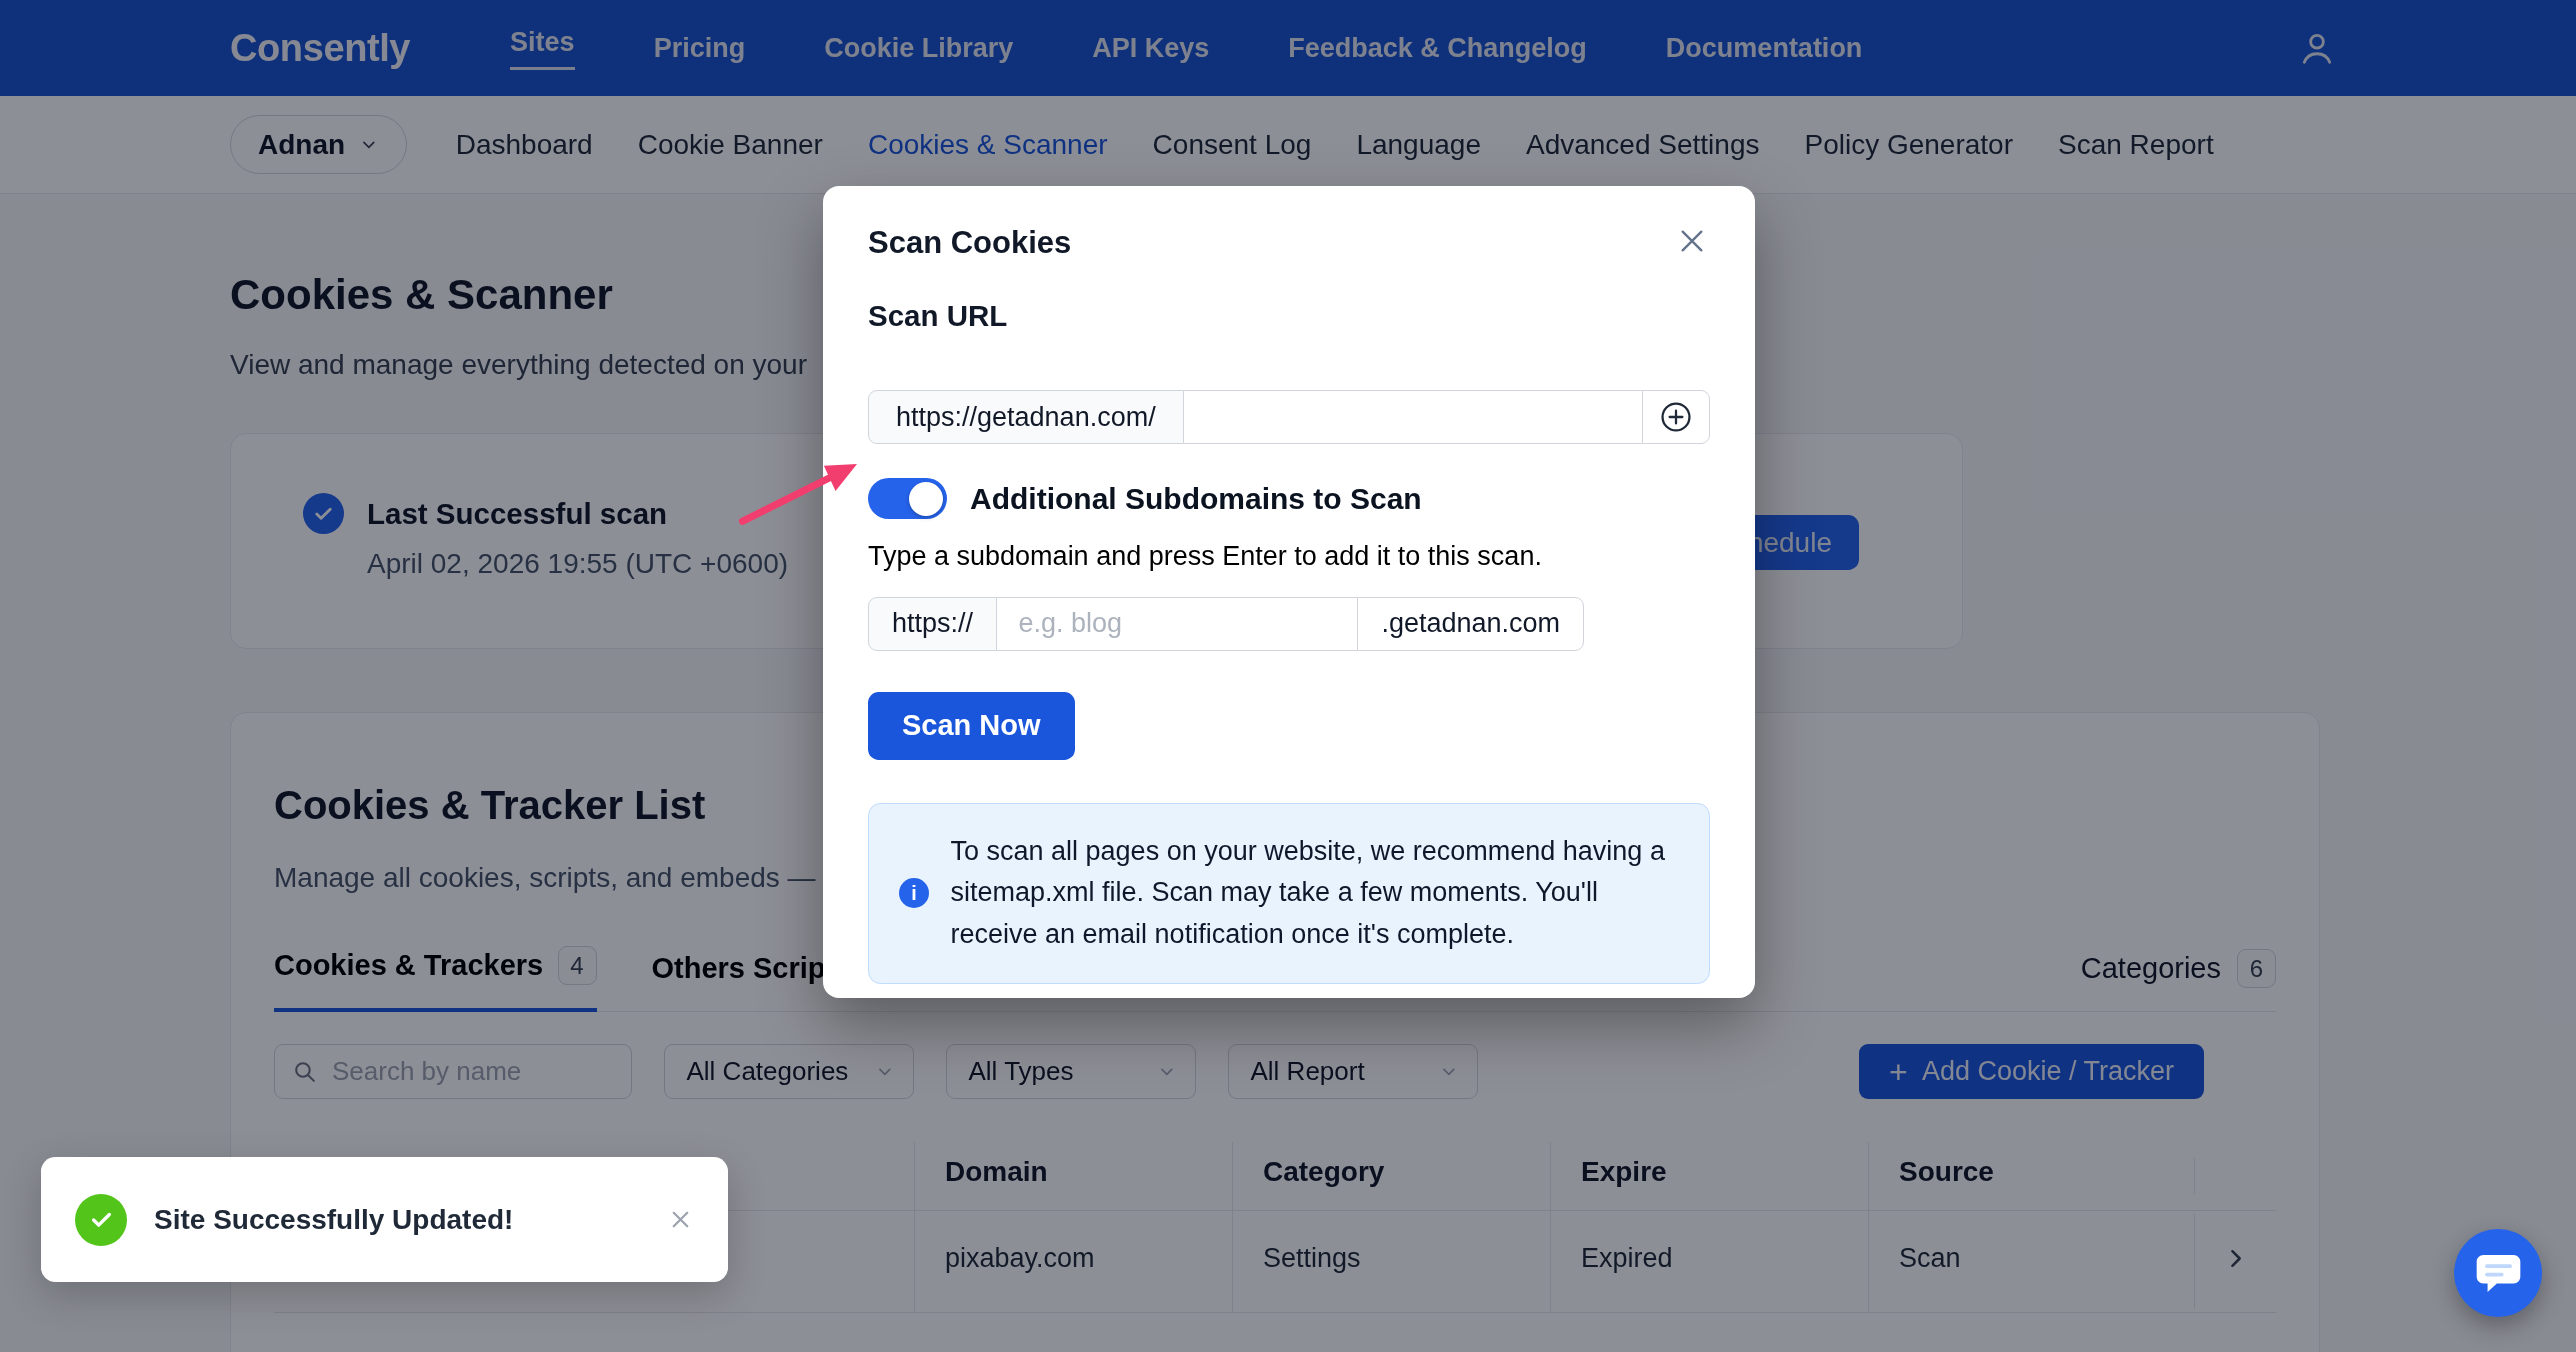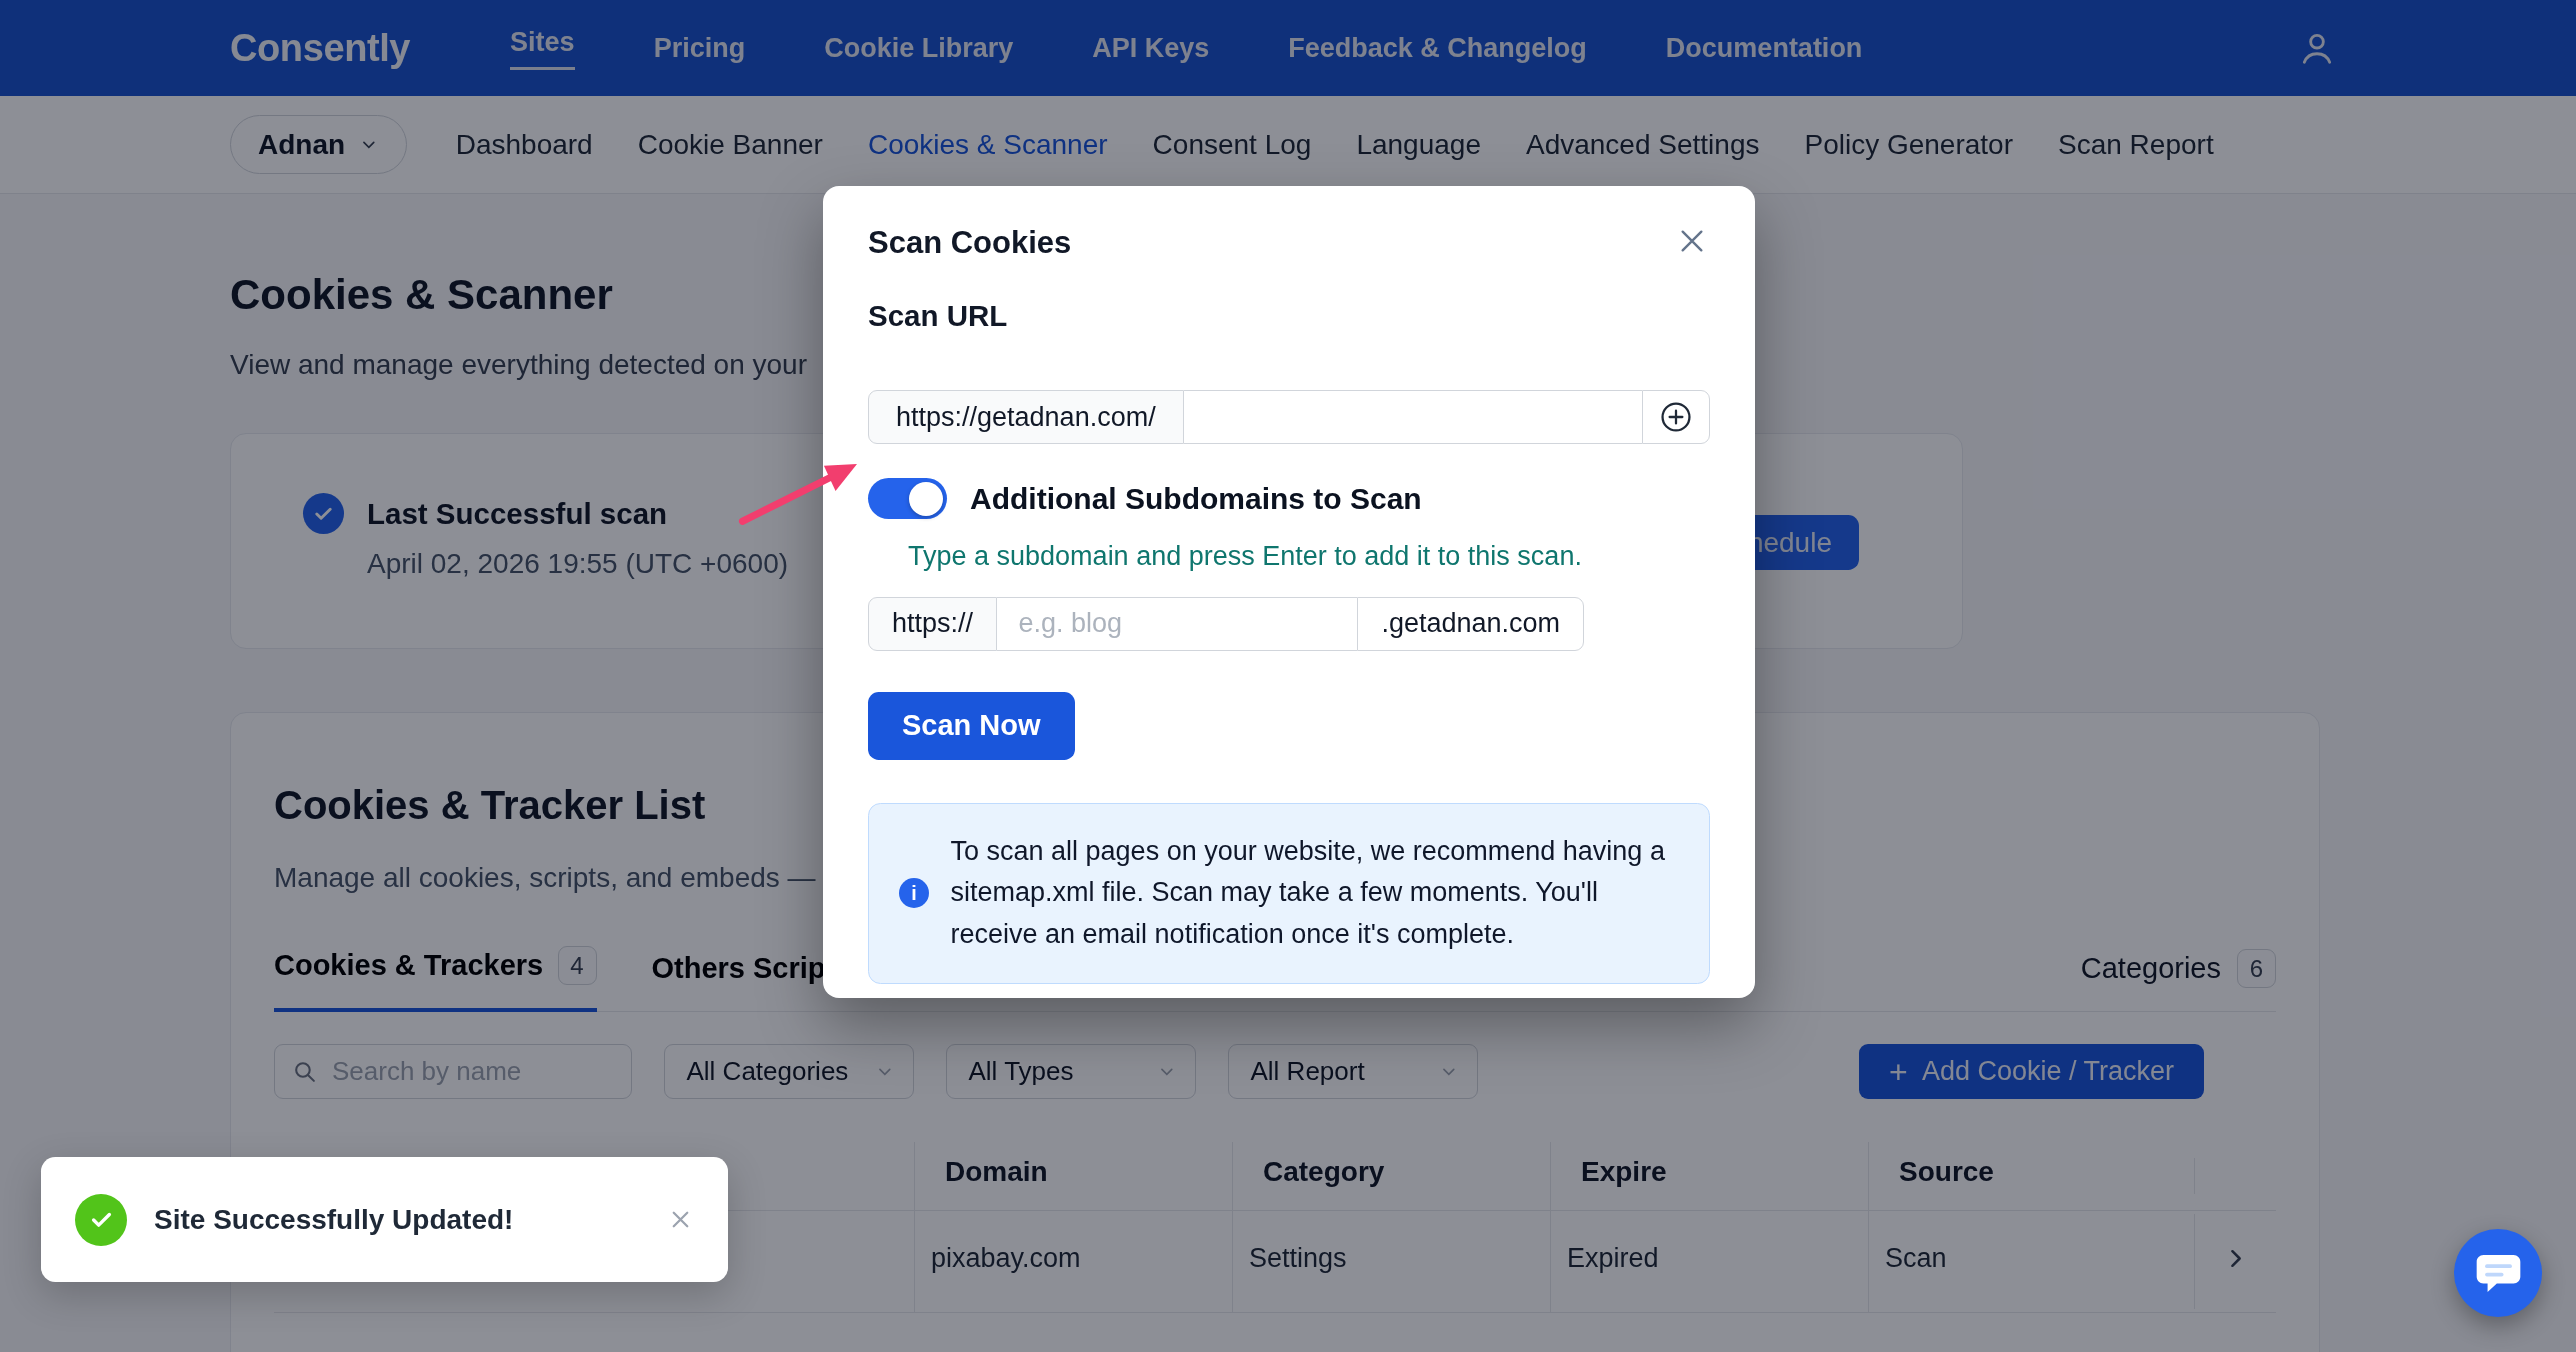--- a/index.html
+++ b/index.html
@@ -92,21 +92,21 @@
     background:#1A56DB; border:none; border-radius:9px; color:#EDF1FA;
     font-size:27px; font-family:inherit; display:flex; align-items:center; gap:14.3px; cursor:pointer;
   }
   .add-btn .plus { font-size:32px; font-weight:400; line-height:1; }
   
   .table { margin-top:43px; }
   .trow { display:grid; grid-template-columns:640px 318px 318px 318px 326px 1fr; align-items:center; }
   .trow.head { border-bottom:0.9px solid #E5E7EB; }
   .trow.head .tcell { padding:14.3px 0 21.5px 30px; font-size:28px; font-weight:600; color:#111827; }
   .trow.body { border-bottom:0.9px solid #E5E7EB; }
-  .trow.body .tcell { padding:32px 0 38px 16px; font-size:27px; color:#1F2937; }
+  .trow.body .tcell { padding:32px 0 38px 30px; font-size:27px; color:#1F2937; }
   .tcell.bordered { border-left:0.9px solid #E5E7EB; }
   .tcell.chev { display:flex; justify-content:center; padding-left:0 !important; }
   
   .overlay { position:absolute; inset:0; background:rgba(2,6,23,0.45); z-index:50; }
   
   .modal {
     position:absolute; left:823px; top:186px; width:932px; height:812px;
     background:#FFFFFF; border-radius:16px; box-shadow:0 27px 63px rgba(0,0,0,0.35);
     padding:39px 45px 0 45px; z-index:60;
   }
@@ -124,21 +124,21 @@
     border-radius:0 9px 9px 0; background:#FFFFFF; display:flex; align-items:center;
     justify-content:center; cursor:pointer;
   }
   .toggle-row { display:flex; align-items:center; margin-top:34px; }
   .toggle { position:relative; width:79px; height:41px; border-radius:20.6px; background:#2563EB; cursor:pointer; flex:0 0 auto; }
   .toggle .knob {
     position:absolute; top:3.6px; right:4.5px; width:34px; height:34px; border-radius:50%;
     background:#FFFFFF; box-shadow:0 1.8px 4.5px rgba(0,0,0,0.25);
   }
   .toggle-label { margin-left:23px; font-size:30px; font-weight:700; color:#0B1220; }
-  .helper-text { margin-top:21.5px; font-size:27px; color:#0f766e;margin-left:40px; }
+  .helper-text { margin-top:21.5px; font-size:27px; color:#000000; }
   .sub-group { display:flex; margin-top:25px; height:54px; width:716px; }
   .sub-prefix {
     display:flex; align-items:center; padding:0 23px; background:#F9FAFB;
     border:0.9px solid #D1D5DB; border-radius:9px 0 0 9px; font-size:27px; color:#111827;
   }
   .sub-input {
     flex:1; border:0.9px solid #D1D5DB; border-left:none; border-right:none;
     font-size:27px; font-family:inherit; padding:0 21.5px; color:#111827; outline:none; min-width:0;
   }
   .sub-input::placeholder { color:#ACB3BD; }

